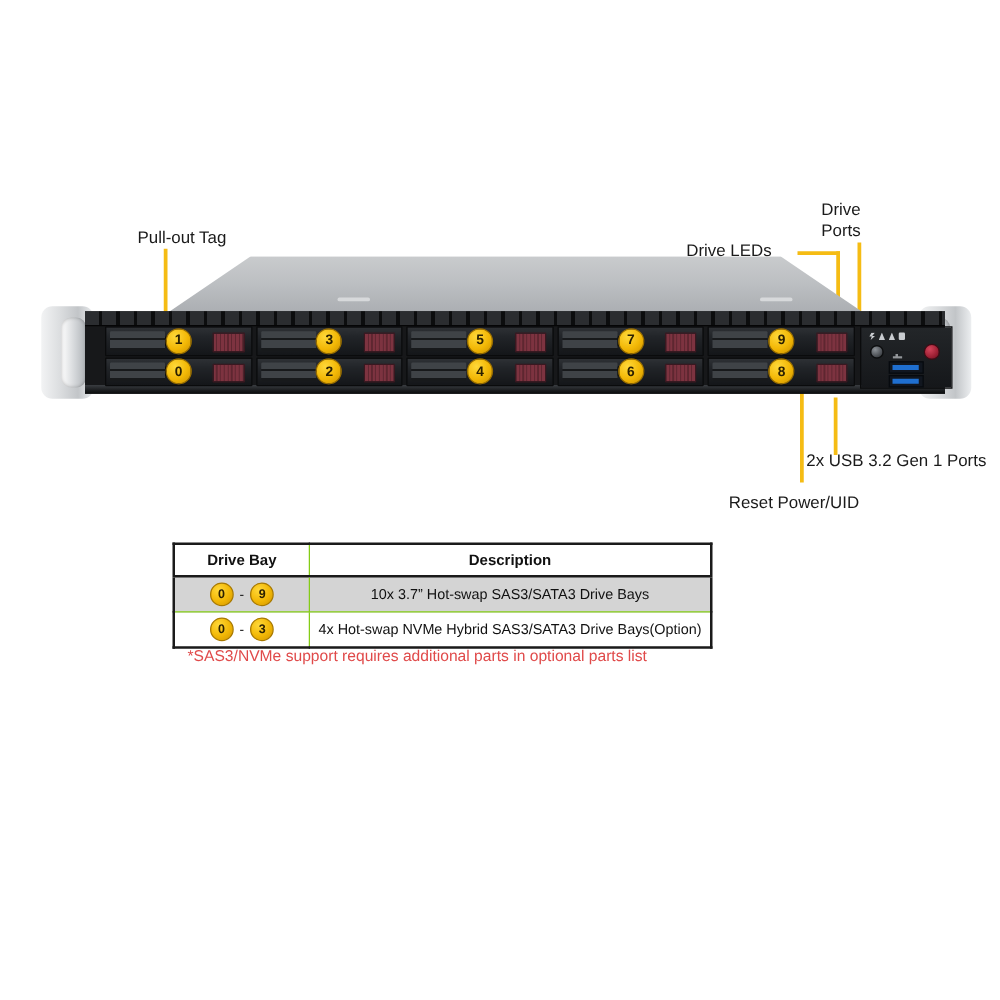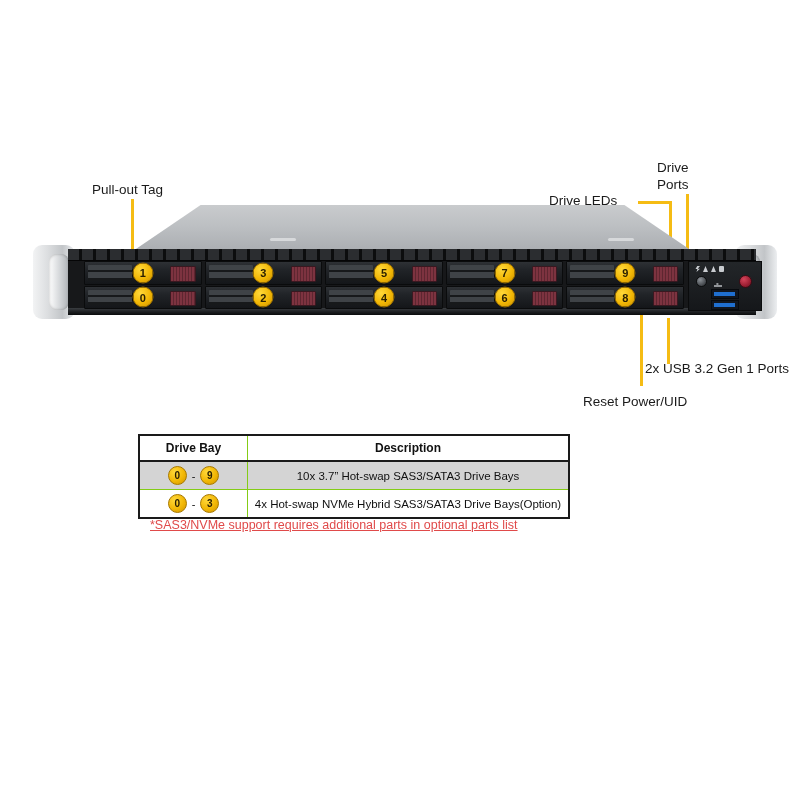--- a/index.html
+++ b/index.html
@@ -225,29 +225,29 @@
     width: 17px; height: 17px; border-radius: 50%;
     background: radial-gradient(circle at 35% 30%, #ffd83a 0%, #f2b705 55%, #cf9400 100%);
     border: 1px solid #a87900;
     color: #2b2000; font-size: 10px; font-weight: bold;
     display: flex; align-items: center; justify-content: center;
   }
 
   
   .notes {
     position: absolute; left: 150px; top: 516px;
-    font-size: 12.5px; color: #e04a4a; line-height: 1.55; text-decoration: underline;
+    font-size: 12.5px; color: #e04a4a; line-height: 1.55;
   }
 </style>
 </head>
 <body>
 
 <div class="stage">
 
-  <div class="callout" style="left:92px; top:182px;text-align:right;">Pull-out Tag</div>
+  <div class="callout" style="left:110px; top:182px;text-align:right;">Pull-out Tag</div>
   <div class="leader leader-v" style="left:131px; top:199px; height:62px;"></div>
 
   <div class="callout" style="left:549px; top:193px;">Drive LEDs</div>
   <div class="leader leader-h" style="left:638px; top:201px; width:34px;"></div>
   <div class="leader leader-v" style="left:669px; top:201px; height:61px;"></div>
 
   <div class="callout" style="left:657px; top:160px; text-align:left;">
     <div>Drive</div>
     <div>Ports</div>
   </div>

